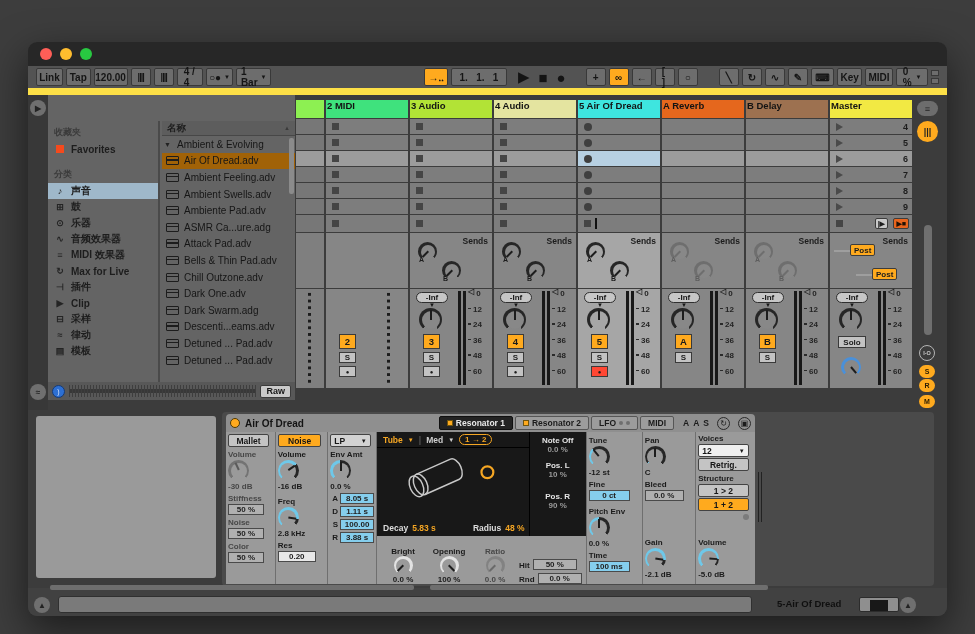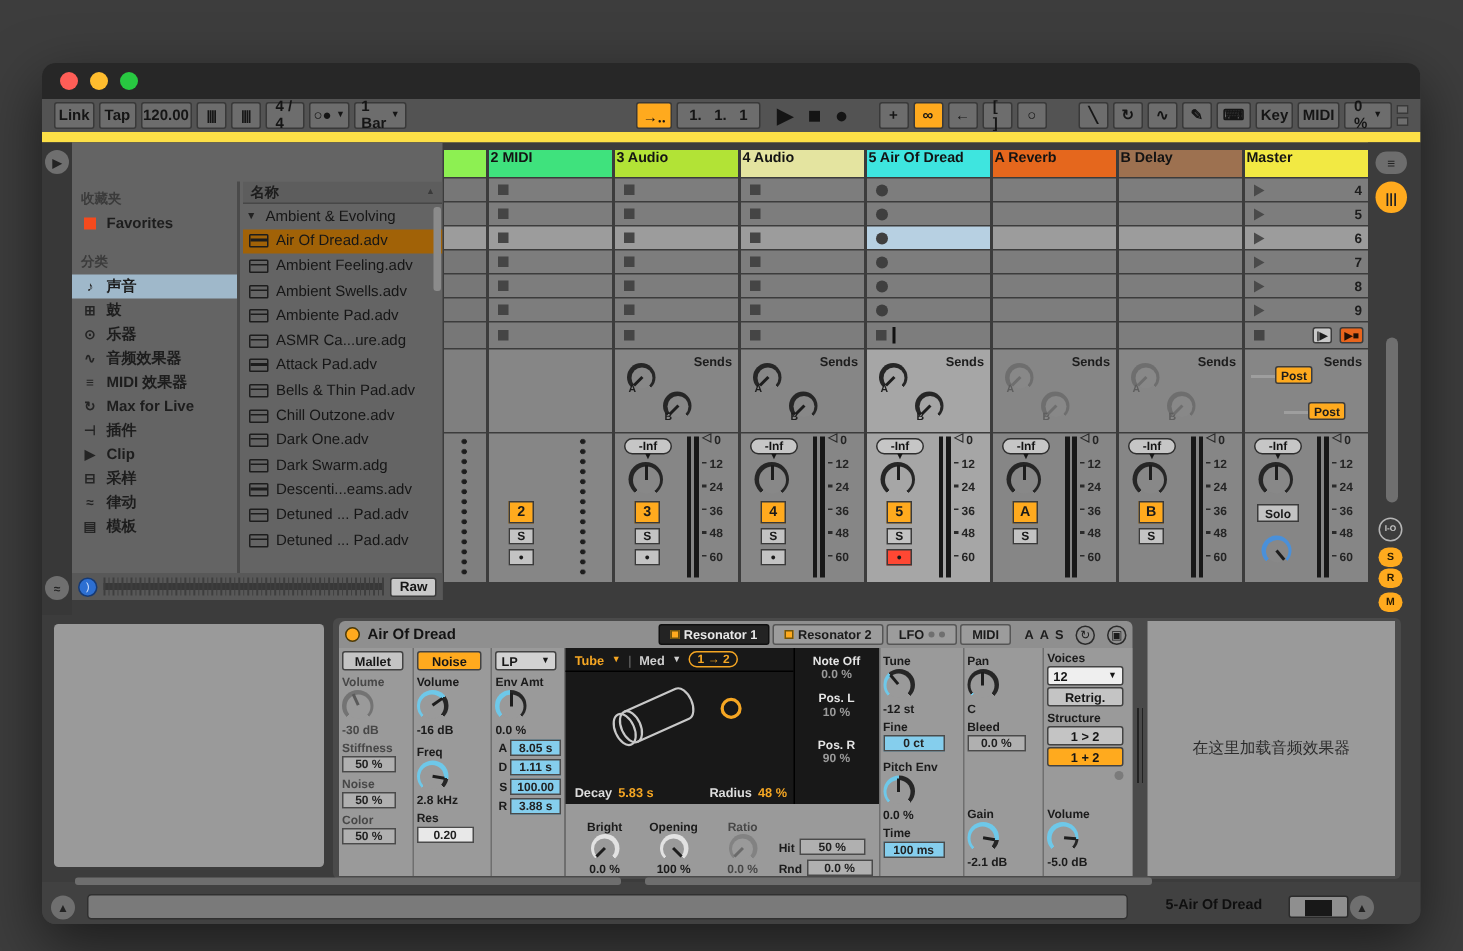--- a/index.html
+++ b/index.html
@@ -975,21 +975,20 @@
             <div class="structdot"></div>
             <div style="flex:1"></div>
             <div class="dlbl">Volume</div>
             <div class="knob" style="width:21px;height:21px;--rot:95deg;--fill:64%"></div>
             <div class="dval" style="margin-bottom:3px">-5.0 dB</div>
           </div>
 
         </div>
       </div>
       <div id="handle"></div>
-      <div id="dropzone">在这里加载音频效果器</div>
     </div>
   </div>
 
   <div id="bottombar">
     <div class="thin" style="left:22px;width:364px"></div>
     <div class="thin" style="left:402px;width:338px"></div>
     <div class="circbtn" style="left:6px;top:9px">▲</div>
     <div class="bigstrip"></div>
     <div id="chainlbl">5-Air Of Dread</div>
     <div id="thumb"></div>

